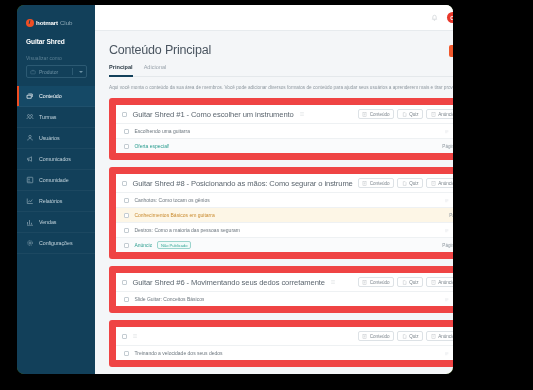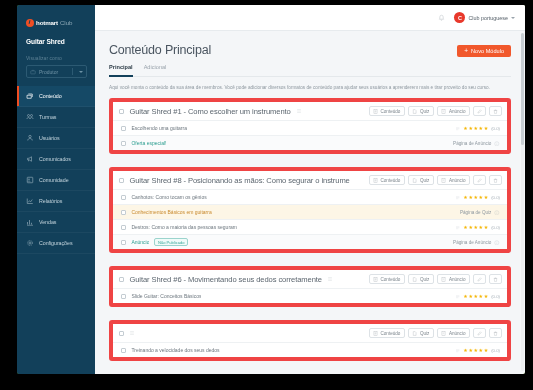--- a/index.html
+++ b/index.html
@@ -9,24 +9,24 @@
     height: 390px;
     background: #000000;
     font-family: "Liberation Sans", sans-serif;
     overflow: hidden;
   }
 
   .app-window {
     position: absolute;
     left: 17px;
     top: 5px;
-    width: 508px;
+    width: 436px;
     height: 369px;
     background: #4d7c0f;
-    border-radius: 2px;
+    border-radius: 7px;
     overflow: hidden;
     box-shadow: 0 6px 18px rgba(0,0,0,0.45);
     display: flex;
   }
 
   
   .sidebar {
     width: 78px;
     height: 100%;
     background: #12405a;
@@ -270,23 +270,23 @@
     color: #8d979f;
     margin-top: 8px;
     line-height: 1.35;
   }
 
   
   .modules { margin-top: 7px; }
 
   .module {
     background: #ffffff;
-    border: 4px solid #ef4444;
+    border: 7px solid #ef4444;
     border-radius: 3px;
-    margin-bottom: 13px;
+    margin-bottom: 7px;
     overflow: hidden;
   }
 
   .module-head {
     display: flex;
     align-items: center;
     height: 18px;
     padding: 0 5px 0 6px;
     gap: 5px;
   }

